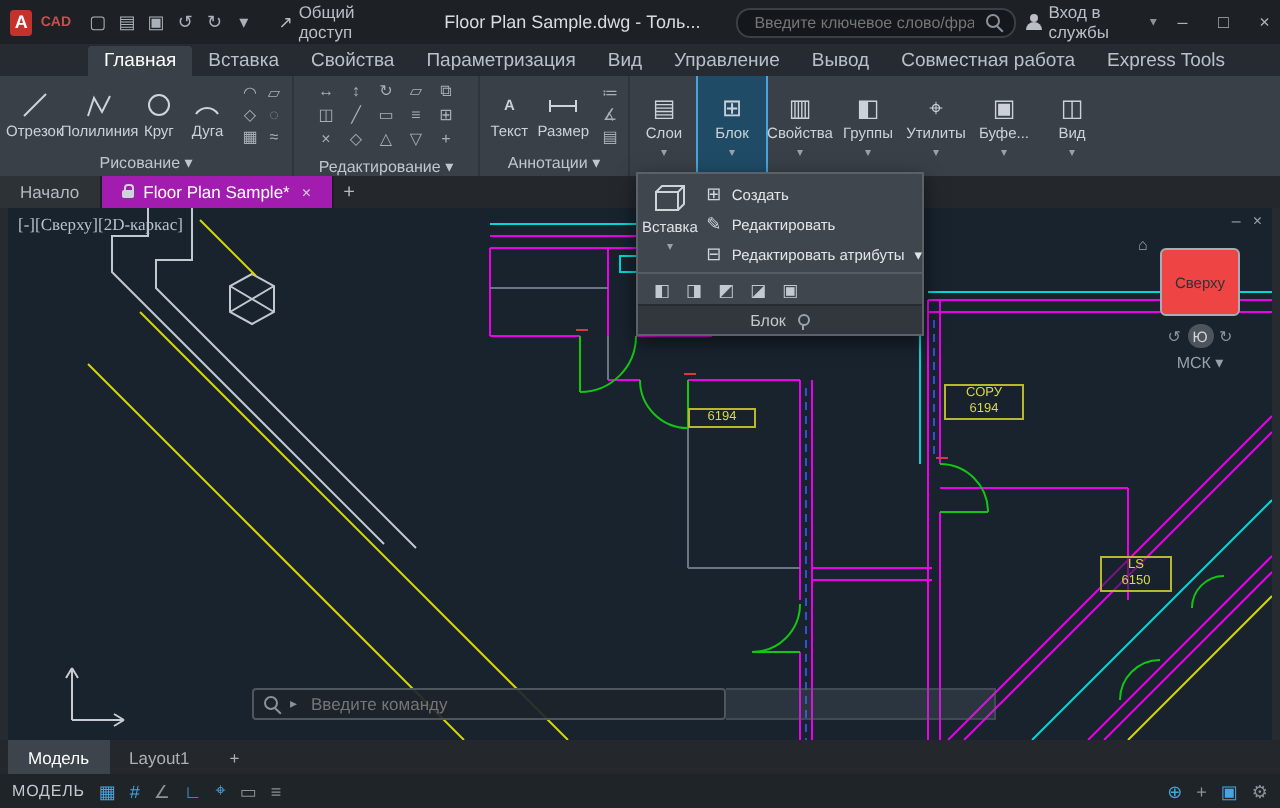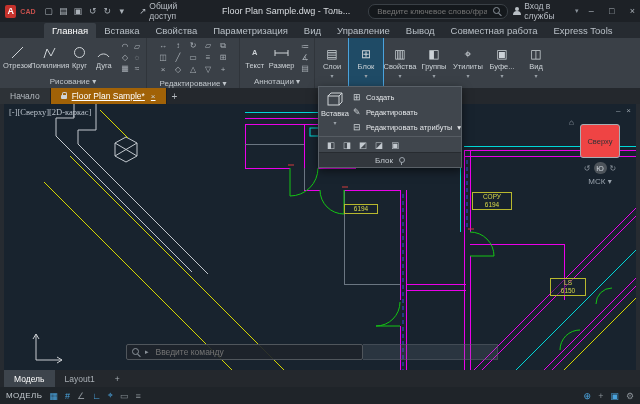--- a/index.html
+++ b/index.html
@@ -51,21 +51,21 @@
                  gap:1px;height:100%;}
   .collapsed-btn .cicon{font-size:12px;color:#ccd2d7;line-height:14px;}
   .collapsed-btn .clabel{font-size:7.5px;color:#ccd2d7;white-space:nowrap;}
   .collapsed-btn .cdown{font-size:6px;color:#9aa1a8;}
   .collapsed-btn.hl{background:#1f4b66;outline:1px solid #4aa3dd;}
   
   .file-tabs{position:absolute;top:88px;left:0;right:0;height:16px;background:#24282d;
              display:flex;align-items:stretch;z-index:20;}
   .ftab{display:flex;align-items:center;padding:0 10px;font-size:8.5px;color:#b4bac0;
         background:#2d3237;border-right:1px solid #1b1f23;gap:4px;}
-  .ftab.active{background:#a16207;color:#fff;text-decoration:underline;}
+  .ftab.active{background:#a21caf;color:#fff;}
   .ftab .close-x{color:#cdd2d6;font-size:8px;margin-left:2px;}
   .ftab-add{width:16px;display:flex;align-items:center;justify-content:center;color:#b4bac0;}
   .lock{width:7px;height:8px;position:relative;flex:none;}
   .lock::before{content:"";position:absolute;left:1px;top:0;width:3px;height:3px;border:1px solid #cfd4d8;border-bottom:none;border-radius:2px 2px 0 0;}
   .lock::after{content:"";position:absolute;left:0;top:3px;width:6px;height:4px;background:#cfd4d8;border-radius:1px;}
   
   .canvas{position:absolute;top:104px;left:4px;right:4px;bottom:34px;background:#18232e;
           overflow:hidden;z-index:1;}
   .plan{position:absolute;inset:0;width:100%;height:100%;}
   .vp-label{position:absolute;left:5px;top:3px;font-size:8.5px;color:#b9c2cb;z-index:3;font-family:Liberation Serif, serif;}

